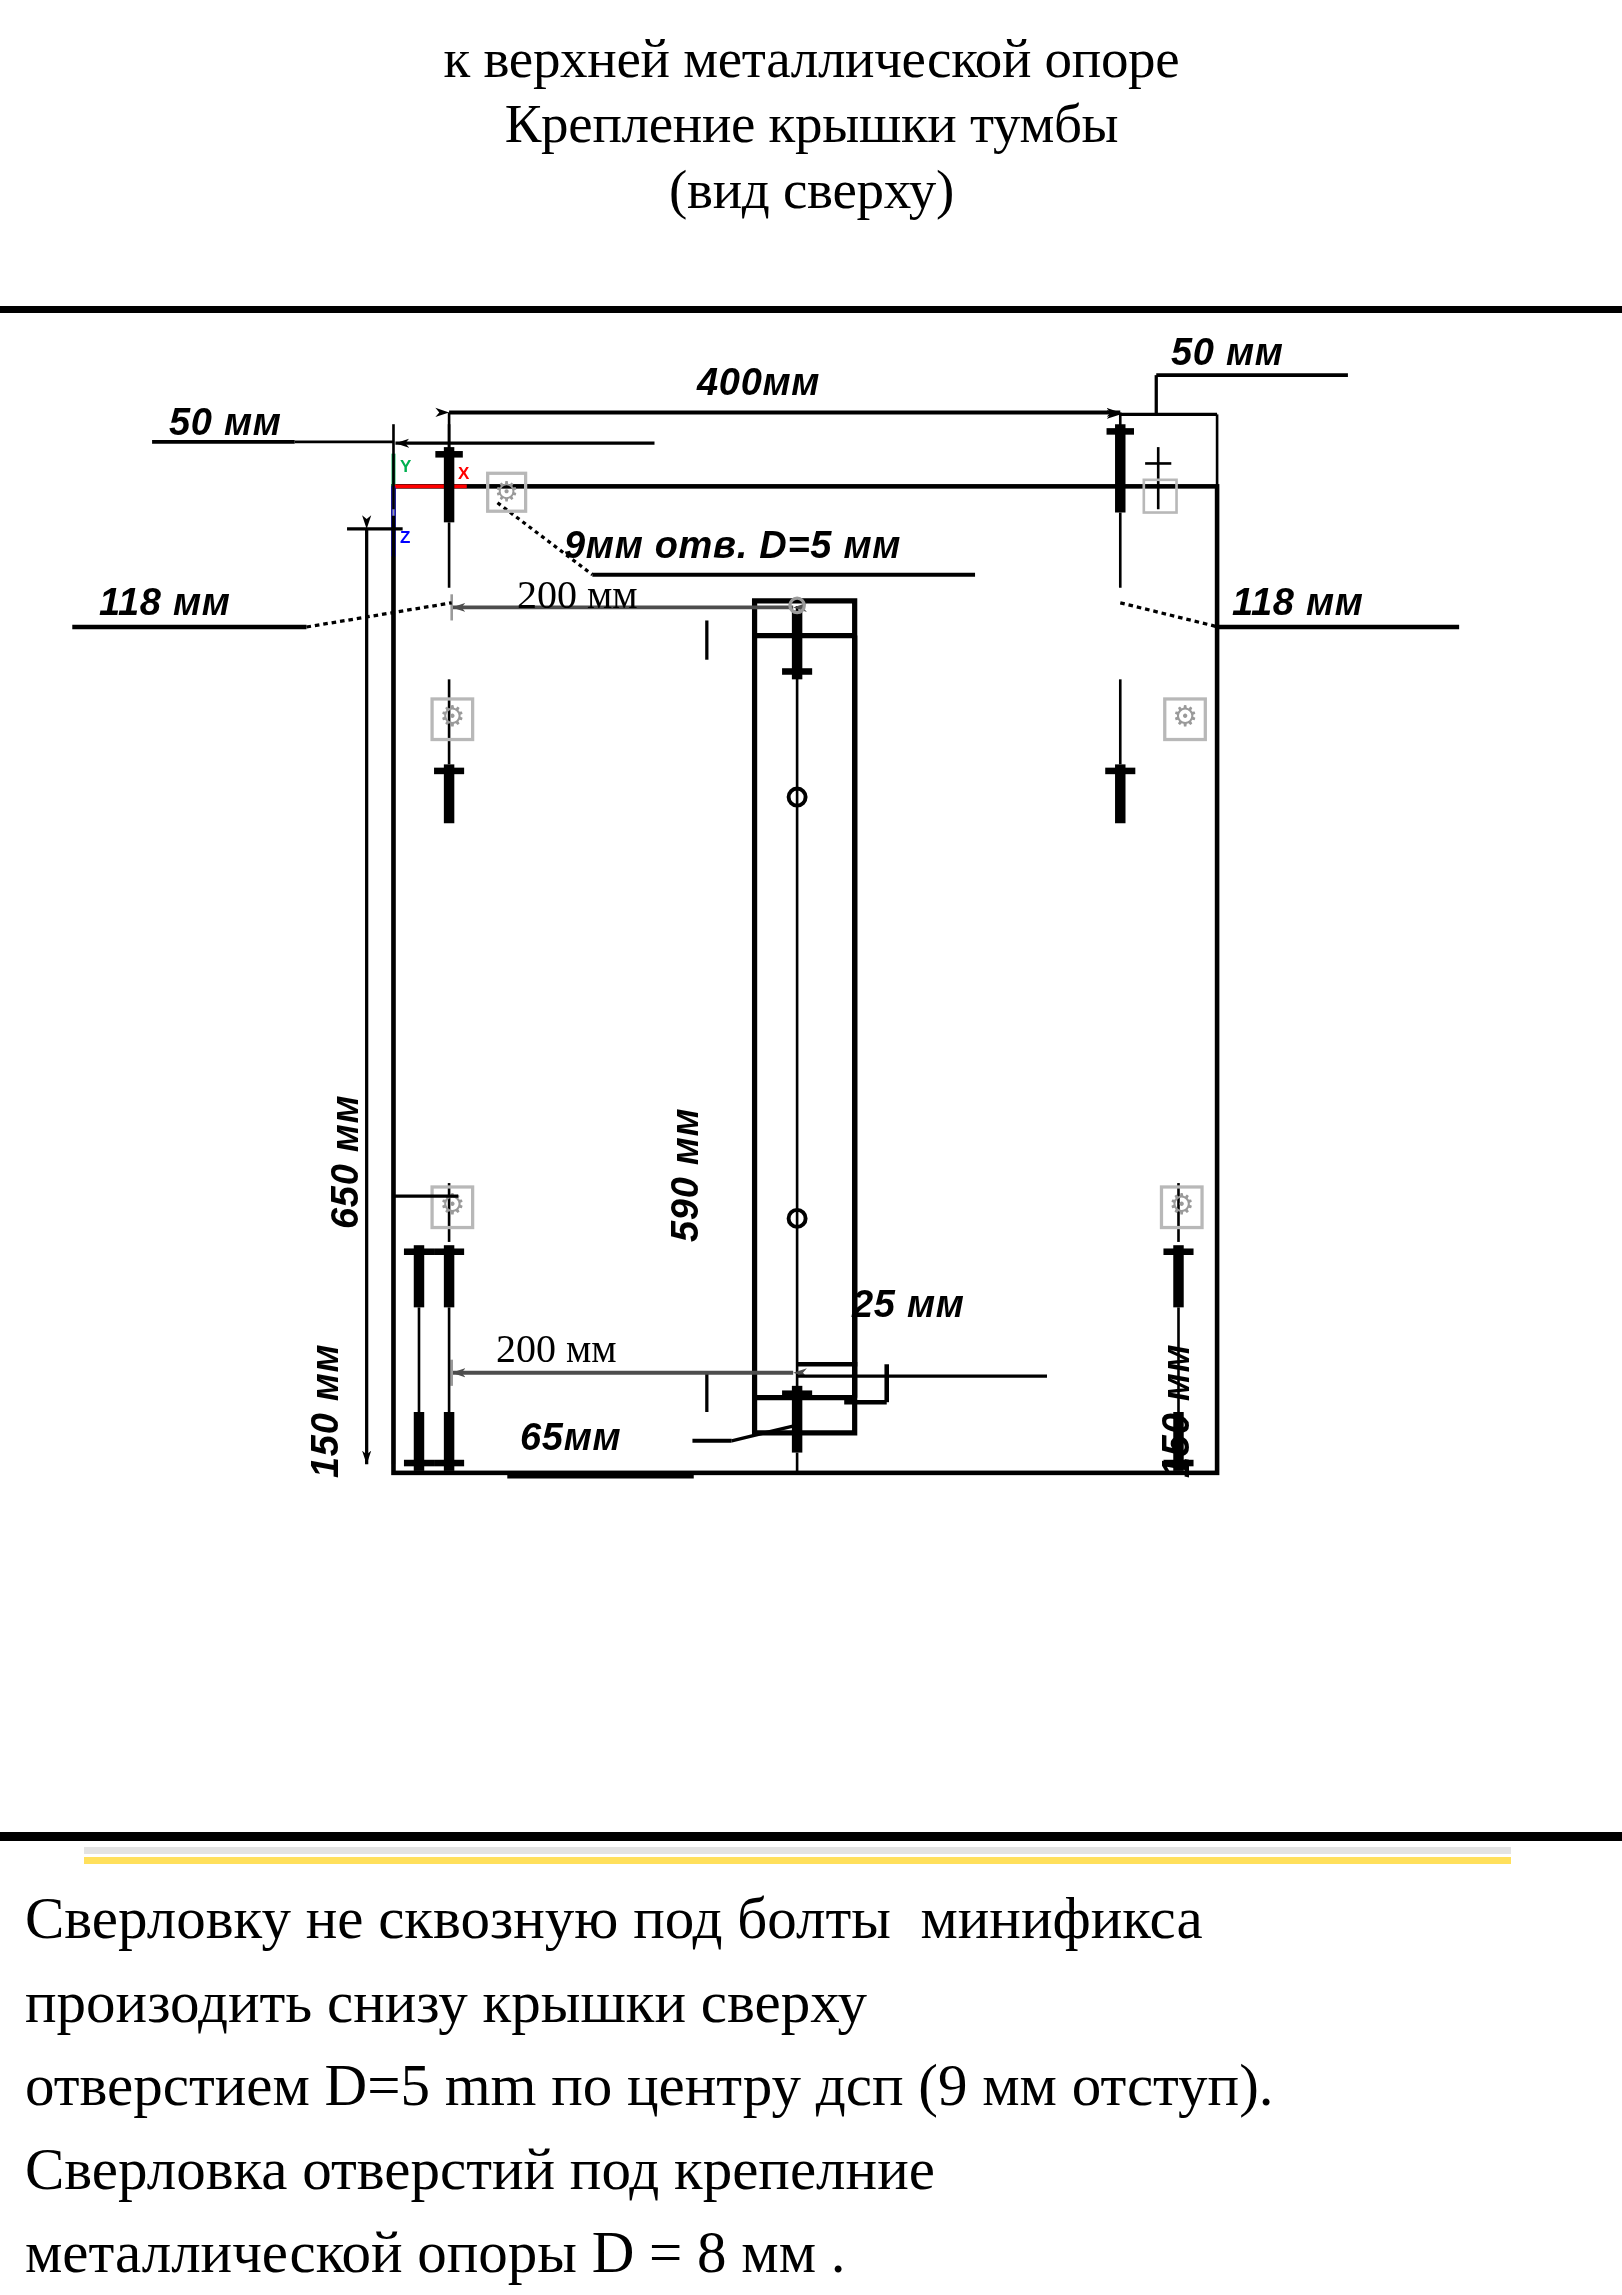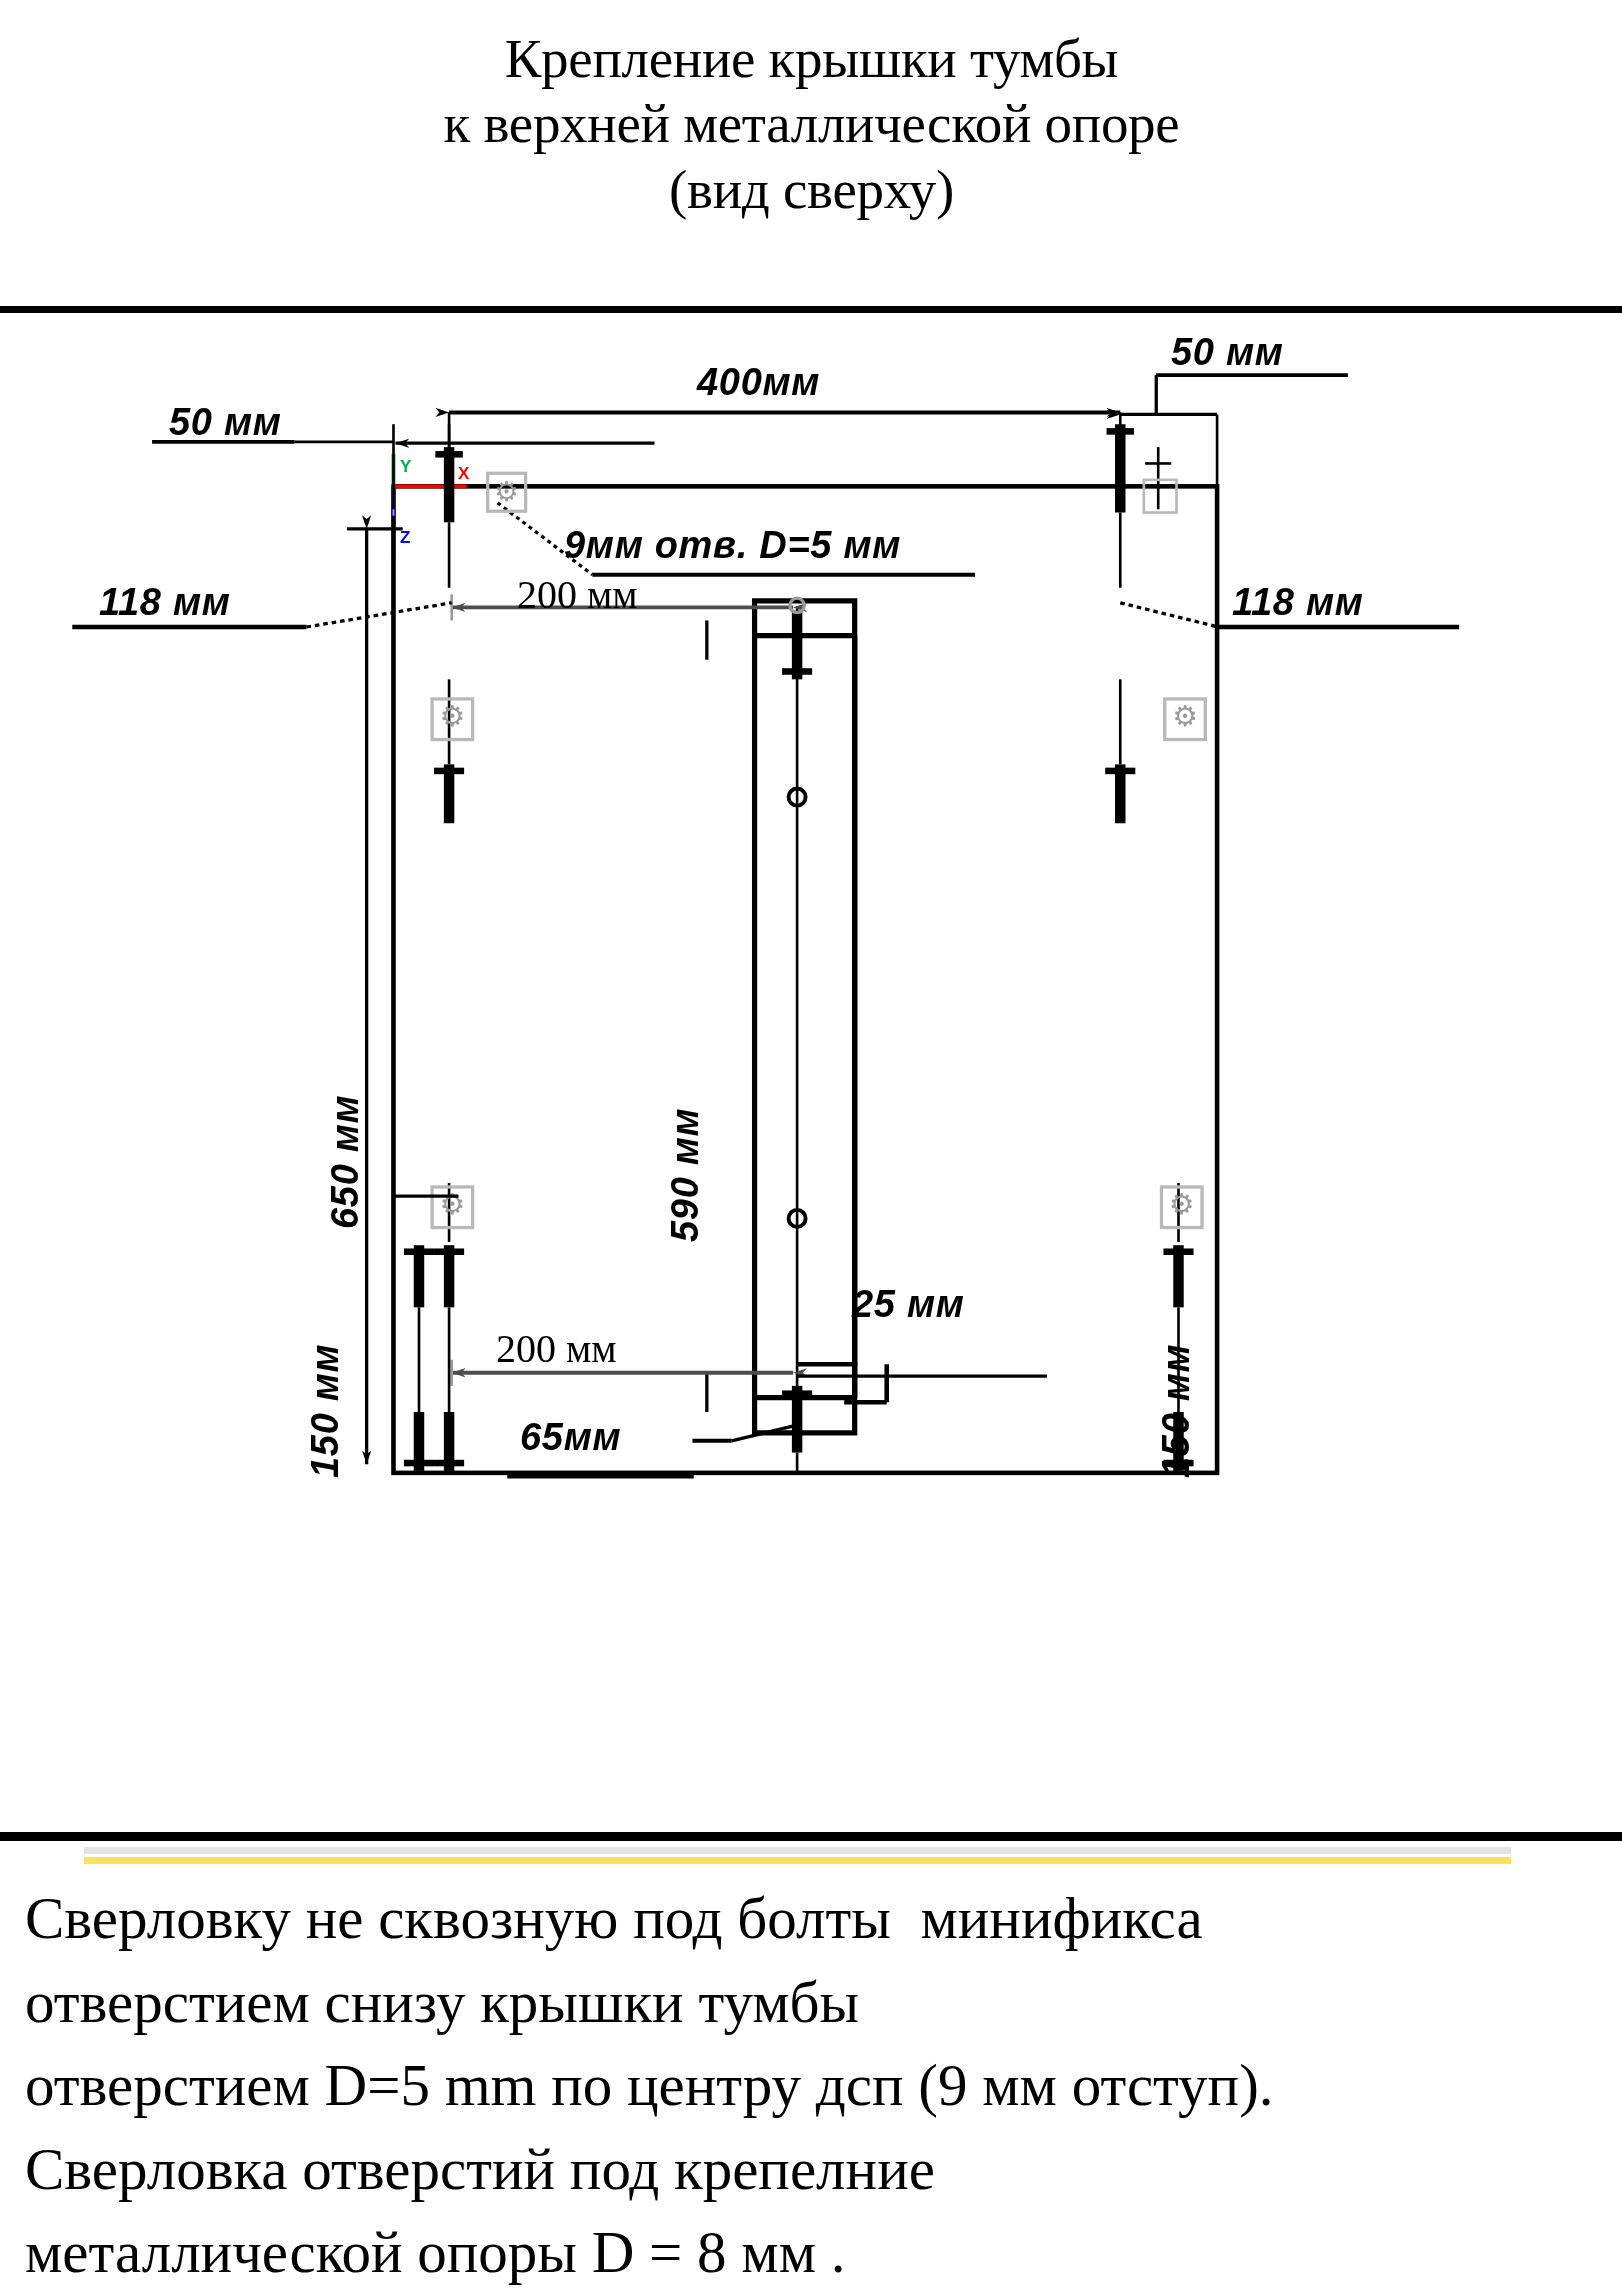--- a/index.html
+++ b/index.html
@@ -100,22 +100,22 @@
     white-space: pre;
     margin-top: 8px;
   }
 </style>
 </head>
 <body>
 
 <div id="page">
 
   <div id="title-block">
+    <div class="tline">к верхней металлической опоре</div>
     <div class="tline">Крепление крышки тумбы</div>
-    <div class="tline">к верхней металлической опоре</div>
     <div class="tline">(вид сверху)</div>
   </div>
 
   <div class="rule-black" style="left:0; top:306px; width:1623px; height:7.2px;"></div>
 
   <div id="drawing">
 
     <svg width="1623" height="1519" viewBox="0 0 2480 2322">
       <defs>
         <marker id="ar" markerWidth="22" markerHeight="16" refX="21" refY="8" orient="auto" markerUnits="userSpaceOnUse">
@@ -325,20 +325,20 @@
 
     <span class="ann ann-italic" style="left:520px; top:1105px;">65мм</span>
   </div>
 
   <div class="rule-black" style="left:0; top:1832px; width:1623px; height:8.5px;"></div>
   <div class="rule-gray" style="left:84px; top:1847px; width:1427px; height:6.5px;"></div>
   <div class="rule-gold" style="left:84px; top:1857px; width:1427px; height:7.2px;"></div>
 
   <div id="note-block">
     <div class="nline">Сверловку не сквозную под болты  минификса</div>
-    <div class="nline">отверстием снизу крышки тумбы</div>
+    <div class="nline">произодить снизу крышки сверху</div>
     <div class="nline">отверстием D=5 mm по центру дсп (9 мм отступ).</div>
     <div class="nline">Сверловка отверстий под крепелние</div>
     <div class="nline">металлической опоры D = 8 мм .</div>
   </div>
 
 </div>
 
 
 </body></html>

